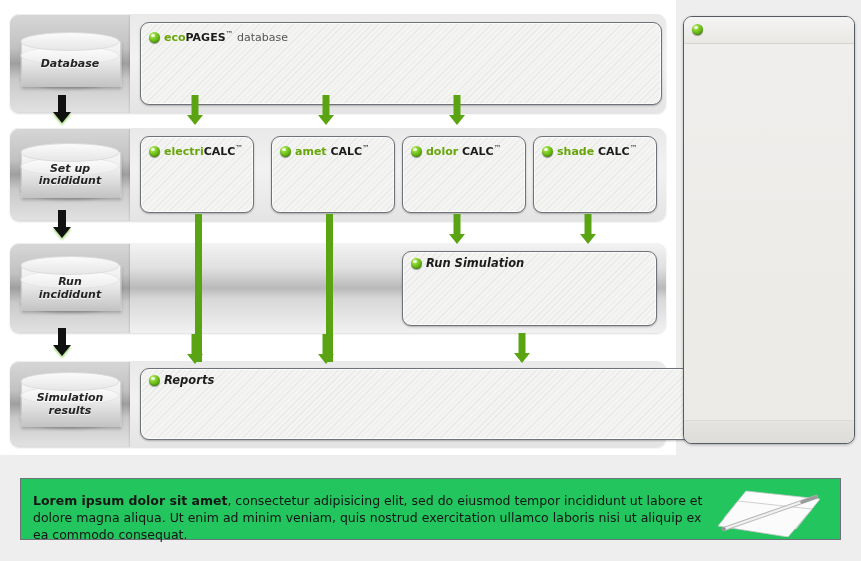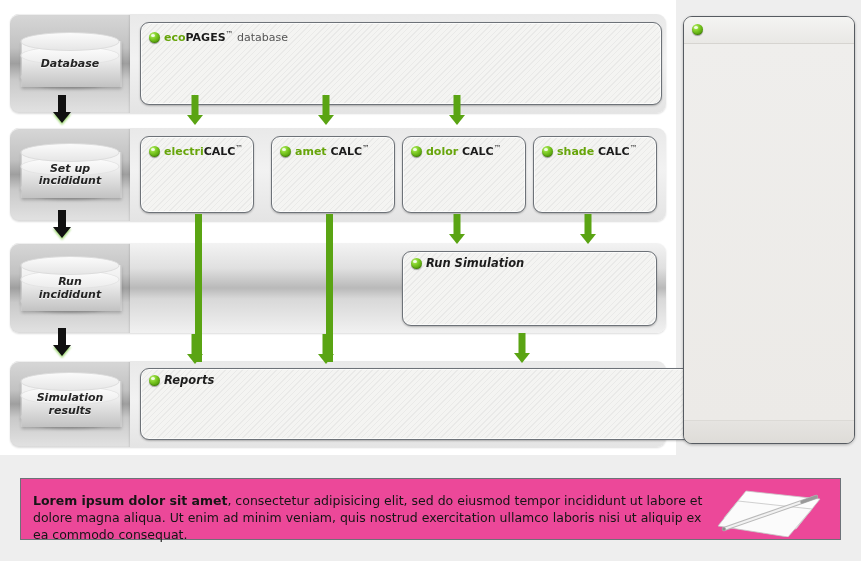--- a/index.html
+++ b/index.html
@@ -191,21 +191,21 @@
   }
   #sidepanel .sp-dot{position:absolute;left:8px;top:7px;}
 
   
   #note{
     position:absolute;
     left:20px;top:478px;
     width:821px;height:62px;
     border:1px solid #6d7278;
     box-sizing:border-box;
-    background:#ec4899;
+    background:#22c55e;
   }
   #note .txt{
     position:absolute;left:12px;top:13px;right:130px;
     font-family:"DejaVu Sans", sans-serif;
     font-size:12.5px;line-height:17px;color:#161616;
   }
   #note .txt b{font-weight:bold;}
   #note .deco{position:absolute;right:14px;top:6px;width:110px;height:52px;}
 </style>
 </head>

